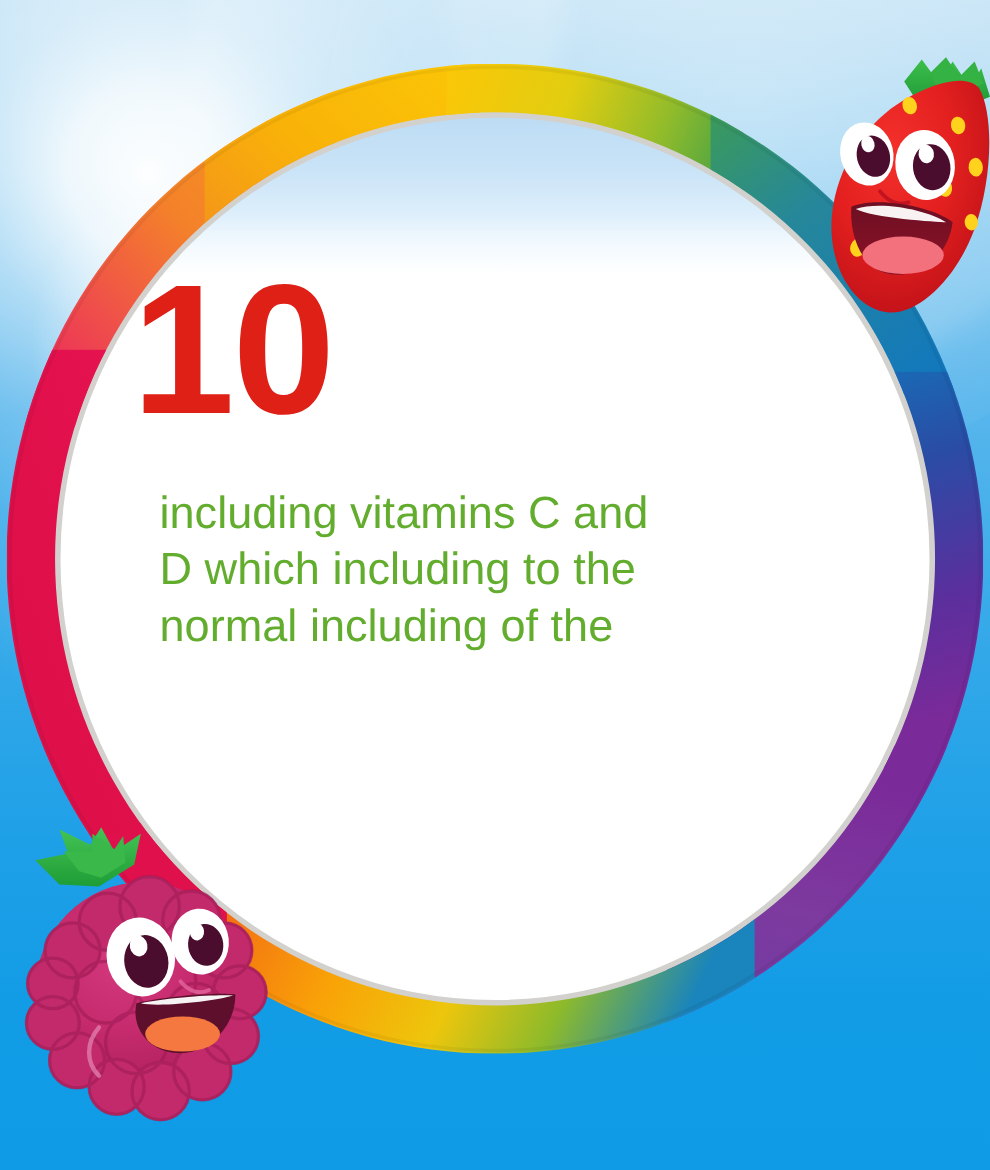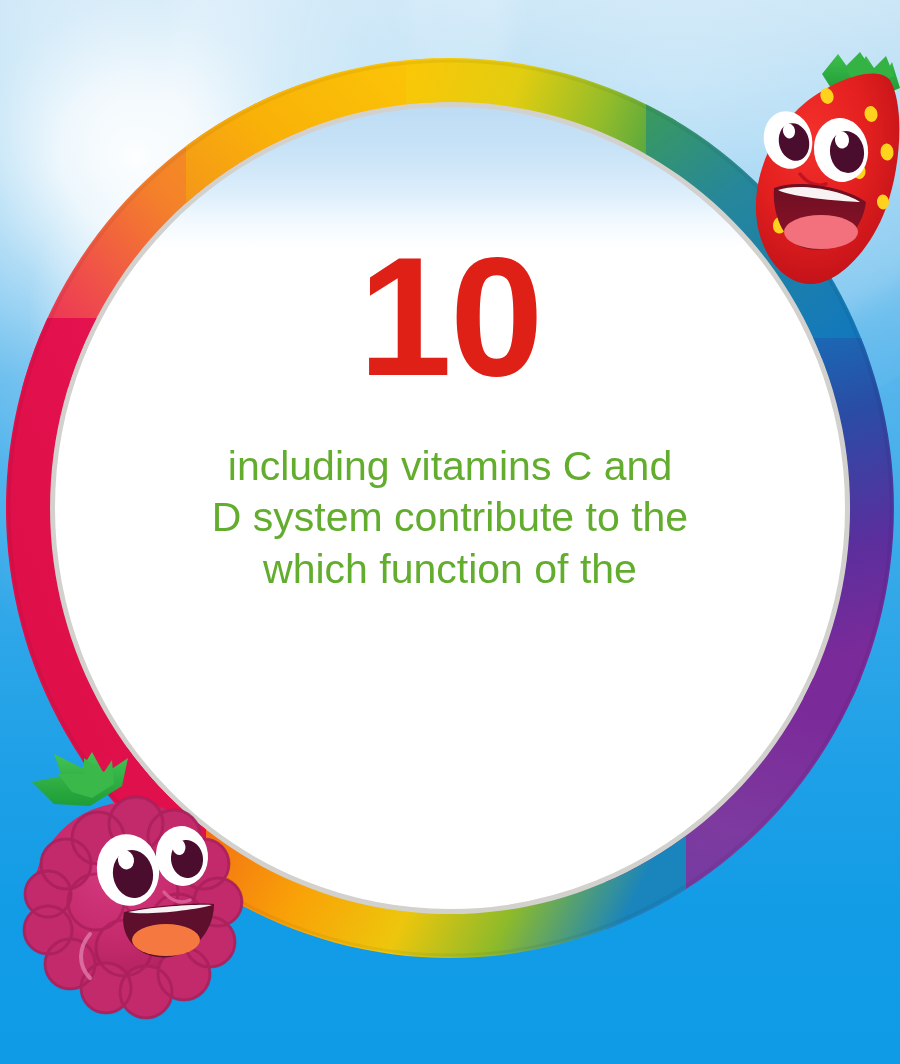--- a/index.html
+++ b/index.html
@@ -101,21 +101,21 @@
         #ffffff 100%);
     overflow: hidden;
   }
 
   
   .content {
     position: absolute;
     left: 120px;
     top: 240px;
     width: 660px;
-    text-align: center;
+    text-align: left;
     z-index: 40;
   }
   .headline-number {
     font-family: "Liberation Sans", sans-serif;
     font-weight: bold;
     font-size: 168px;
     line-height: 0.92;
     color: #de2017;
     letter-spacing: -2px;
     margin: 0;
@@ -253,22 +253,22 @@
       </g>
 
       <ellipse cx="444" cy="450" rx="441" ry="447" fill="none" stroke="rgba(0,0,0,0.05)" stroke-width="3"></ellipse>
     </svg>
   </div>
 
   <div class="content">
     <div class="headline-number">10</div>
     <div class="body-copy">
       <div>including vitamins C and</div>
-      <div>D system contribute to the</div>
-      <div>which function of the</div>
+      <div>D which including to the</div>
+      <div>normal including of the</div>
     </div>
   </div>
 
   <div class="fruit strawberry">
     <svg viewBox="0 0 180 260" aria-hidden="true">
       <defs>
         <radialGradient id="berryRed" cx="38%" cy="30%" r="82%">
           <stop offset="0%" stop-color="#f4302c"></stop>
           <stop offset="48%" stop-color="#e3201f"></stop>
           <stop offset="100%" stop-color="#b80e17"></stop>

